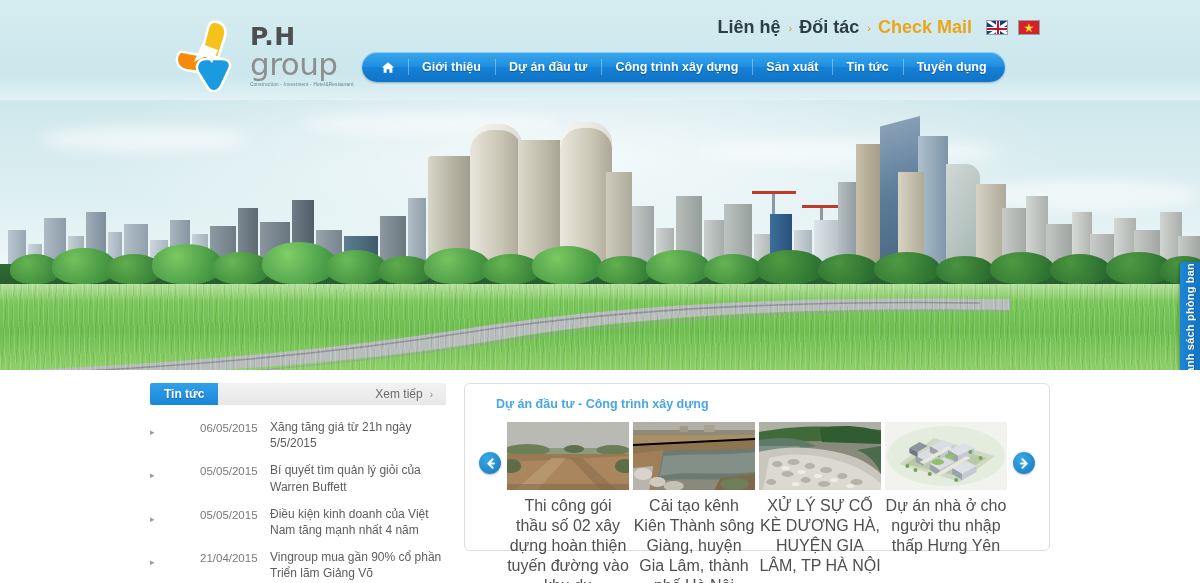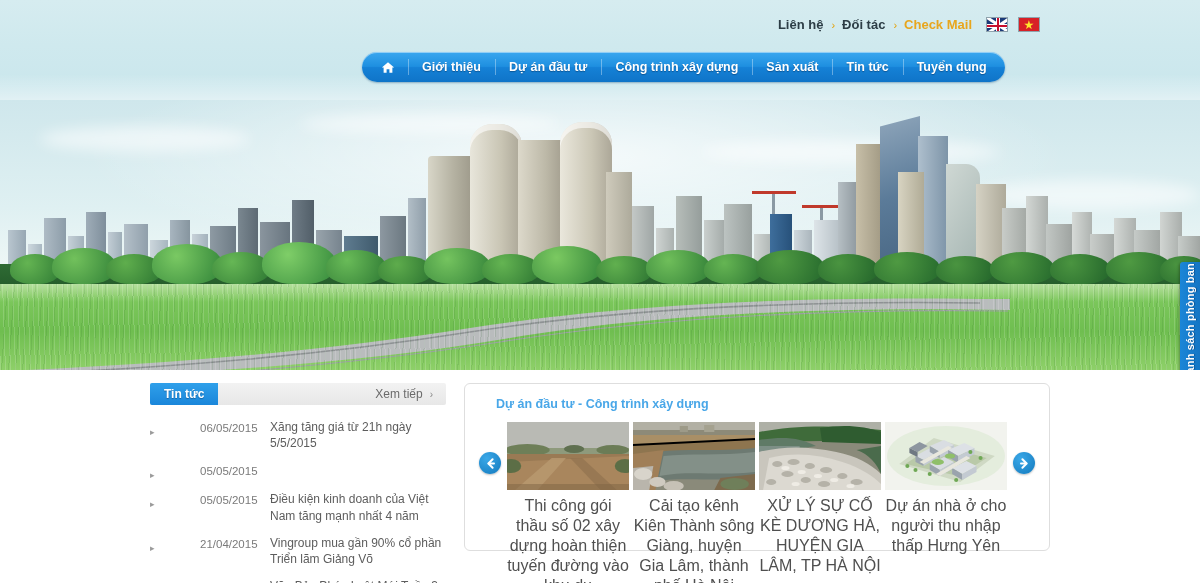--- a/index.html
+++ b/index.html
@@ -22,21 +22,21 @@
     content:""; position:absolute; left:0; right:0; bottom:0; height:26px;
     background: linear-gradient(180deg, rgba(255,255,255,0) 0%, rgba(255,255,255,.45) 100%);
   }
 
   
   .topbar {
     position: absolute; right: 160px; top: 17px;
     display: flex; align-items: center; gap: 0;
     font-size: 12.5px; color: #3a4a52; z-index: 6;
   }
-  .topbar a { color:#2c3d46; text-decoration:none; font-weight:bold; font-size:13px; }
+  .topbar a { color:#2c3d46; text-decoration:none; font-weight:bold; font-size:18px; }
   .topbar .sep { color:#e3a008; margin: 0 7px 0 8px; font-size:11px; }
   .topbar .checkmail { color:#e8a61d; font-weight:bold; }
   .flag { width:22px; height:15px; border:1px solid #8fa3ad; display:inline-block;
           position:relative; overflow:hidden; vertical-align:middle; }
   .flag-uk { margin-left: 14px; background:#1b3a78; }
   .flag-uk .d1, .flag-uk .d2 {
     position:absolute; left:-4px; top:6px; width:32px; height:3px; background:#fff;
     transform-origin:center;
   }
   .flag-uk .d1 { transform: rotate(34deg); }
@@ -210,20 +210,35 @@
         <span class="h"></span>
           <span class="v"></span>
         <span class="hr"></span>
           <span class="vr"></span>
       </span>
       <span class="flag flag-vn">
         <span class="star">★</span>
       </span>
     </div>
 
+    <div class="logo-wrap">
+      <div class="logo-mark">
+        <svg width="74" height="74" viewBox="0 0 74 74" aria-hidden="true">
+          <path d="M40 4 C49 2 55 9 53 18 L46 40 L30 34 L36 10 C37 6 38 5 40 4 Z" fill="#f6c11b" stroke="#fff" stroke-width="2.5" stroke-linejoin="round"></path>
+          <path d="M8 34 C2 41 5 50 14 52 L38 56 L40 39 L16 35 C12 34 10 33 8 34 Z" fill="#f58a0b" stroke="#fff" stroke-width="2.5" stroke-linejoin="round"></path>
+          <path d="M49 41 L34 41 C27 41 23 47 26 54 L36 70 C39 75 46 74 49 68 L57 51 C60 45 56 41 49 41 Z" fill="#1a9ae0" stroke="#fff" stroke-width="2.5" stroke-linejoin="round"></path>
+          <path d="M30 26 L46 32 L40 45 L34 38 L22 44 Z" fill="#ffffff"></path>
+        </svg>
+      </div>
+      <div class="logo-text">
+        <div class="logo-ph">P.H</div>
+        <div class="logo-group">group</div>
+        <div class="logo-tag">Construction - Investment - Hotel&amp;Restaurant</div>
+      </div>
+    </div>
 
     <div class="nav">
       <a href="#" class="nav-item nav-home">
         <svg class="home-icon" viewBox="0 0 16 14">
           <path d="M8 1 L15 7 L13 7 L13 13 L9.6 13 L9.6 9 L6.4 9 L6.4 13 L3 13 L3 7 L1 7 Z" fill="#ffffff"></path>
         </svg>
       </a>
       <a href="#" class="nav-item">Giới thiệu</a>
       <a href="#" class="nav-item">Dự án đầu tư</a>
       <a href="#" class="nav-item">Công trình xây dựng</a>
@@ -365,20 +380,21 @@
 
         <div class="news-list">
           <div class="news-item">
             <span class="news-bullet">▸</span>
             <span class="news-date">06/05/2015</span>
             <span class="news-title">Xăng tăng giá từ 21h ngày 5/5/2015</span>
           </div>
           <div class="news-item">
             <span class="news-bullet">▸</span>
             <span class="news-date">05/05/2015</span>
+            <span class="news-title">Bí quyết tìm quản lý giỏi của Warren Buffett</span>
           </div>
           <div class="news-item">
             <span class="news-bullet">▸</span>
             <span class="news-date">05/05/2015</span>
             <span class="news-title">Điều kiện kinh doanh của Việt Nam tăng mạnh nhất 4 năm</span>
           </div>
           <div class="news-item">
             <span class="news-bullet">▸</span>
             <span class="news-date">21/04/2015</span>
             <span class="news-title">Vingroup mua gần 90% cổ phần Triển lãm Giảng Võ</span>

